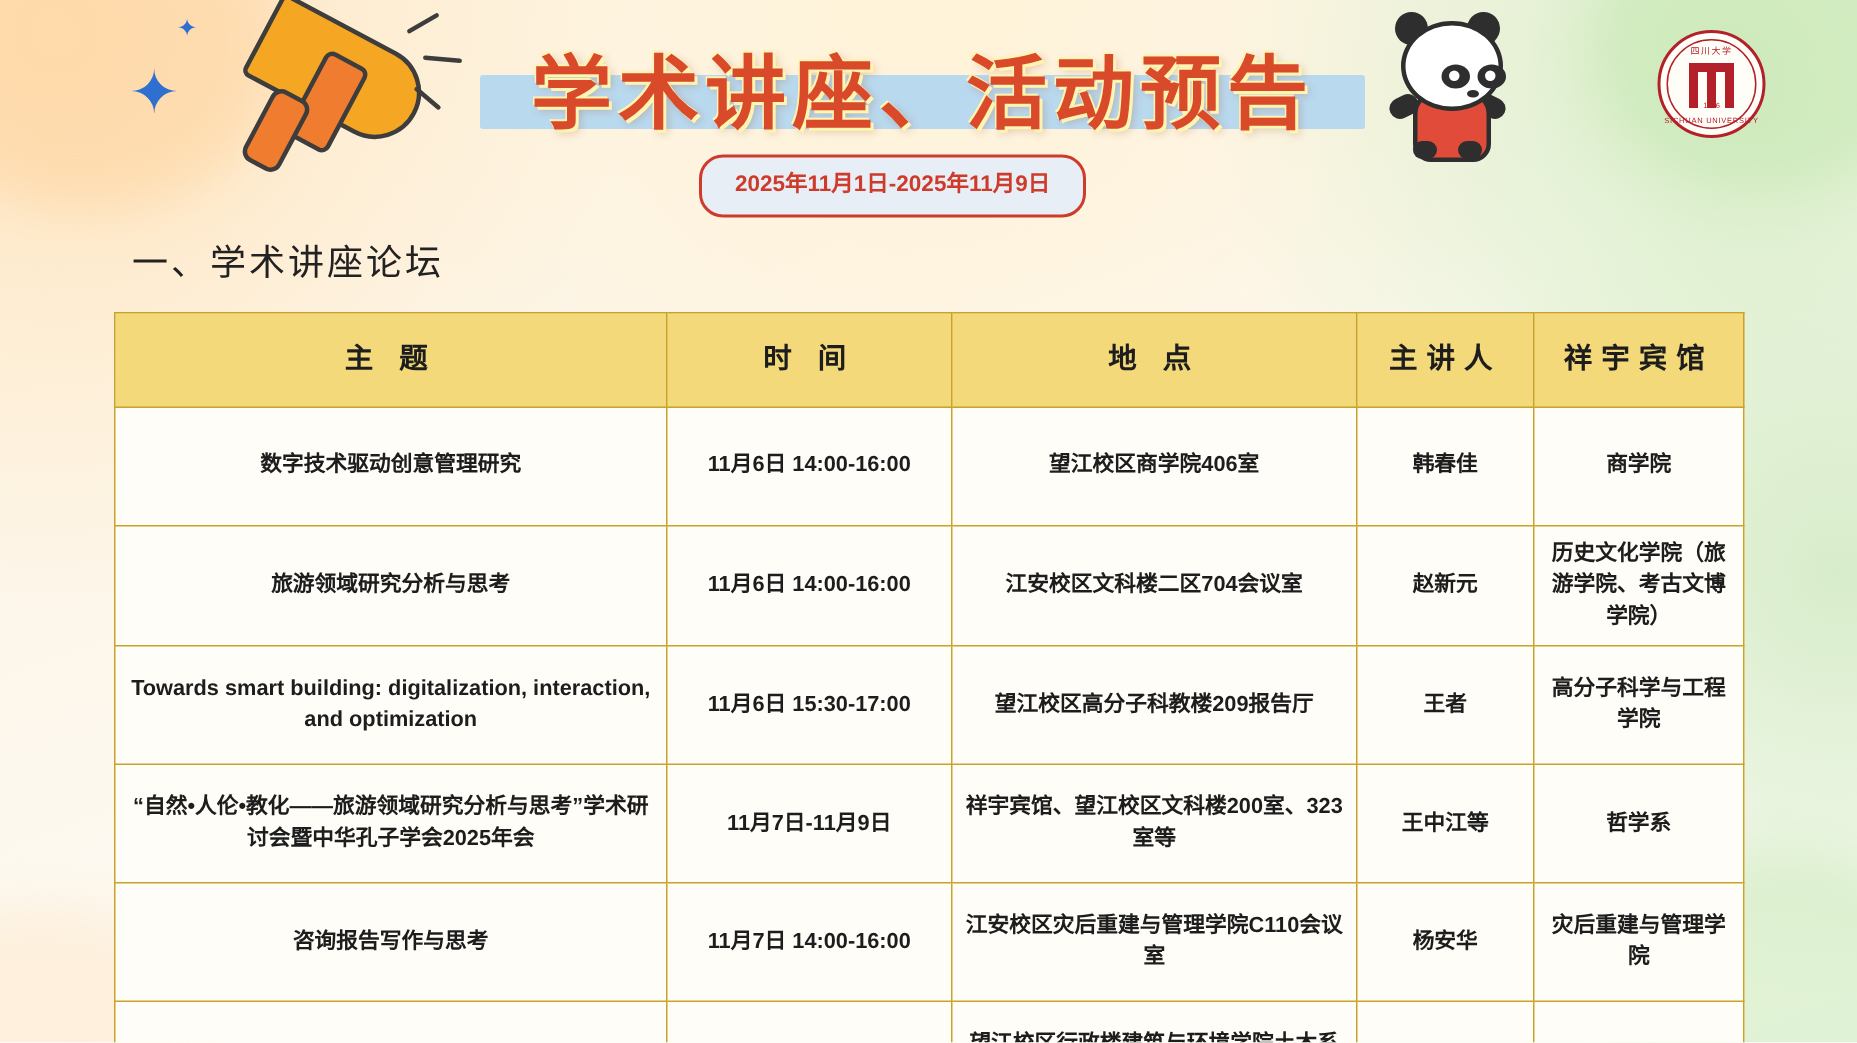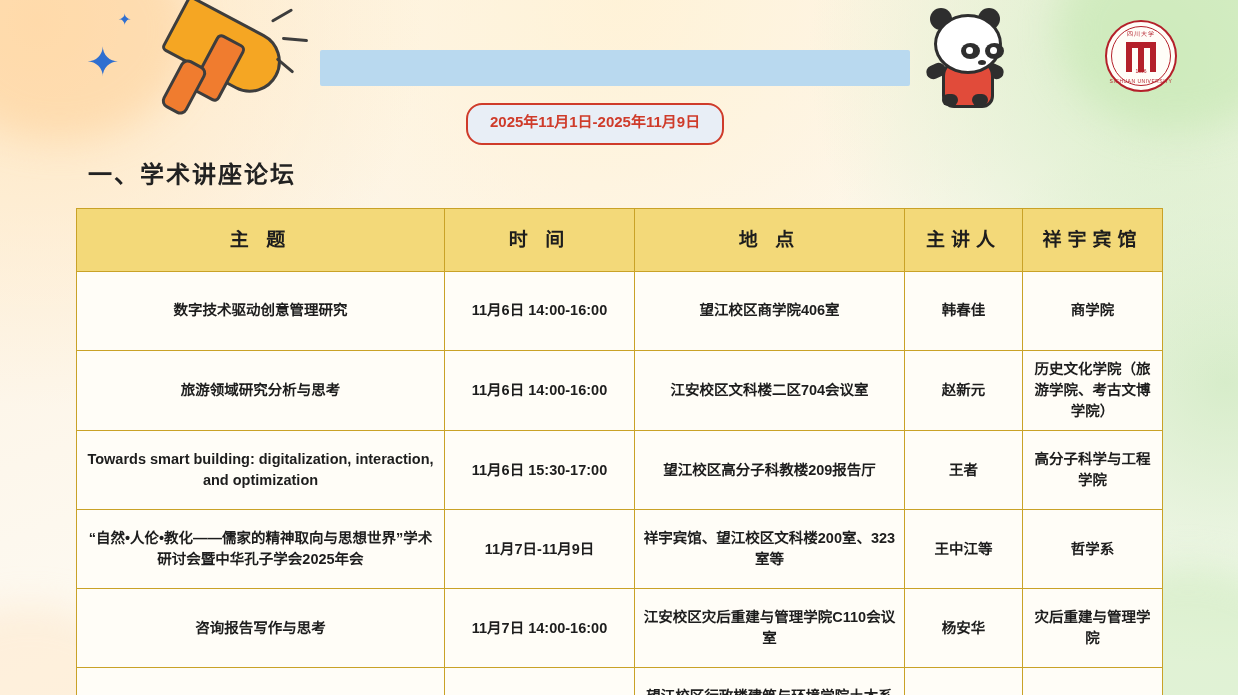--- a/index.html
+++ b/index.html
@@ -275,21 +275,21 @@
     font-size: 5px;
     color: #b4202a;
   }
 
   
   .section-heading {
     position: absolute;
     left: 88px;
     top: 155px;
     font-size: 24px;
-    font-weight: 700;
+    font-weight: 400;
     color: #222;
     letter-spacing: 2px;
   }
 
   
   .table-wrap {
     position: absolute;
     left: 76px;
     top: 208px;
     width: 1086px;
@@ -353,20 +353,21 @@
       <div class="mega-body"></div>
       <div class="mega-band"></div>
       <div class="mega-handle"></div>
       <div class="mega-line ml1"></div>
       <div class="mega-line ml2"></div>
       <div class="mega-line ml3"></div>
     </div>
 
     <div class="title-wrap">
       <div class="title-band"></div>
+      <div class="title-text">学术讲座、活动预告</div>
     </div>
 
     <div class="date-pill">2025年11月1日-2025年11月9日</div>
 
     <div class="panda">
       <div class="panda-ear left"></div>
       <div class="panda-ear right"></div>
       <div class="panda-arm left"></div>
       <div class="panda-arm right"></div>
       <div class="panda-body"></div>
@@ -428,21 +429,21 @@
           <td class="org">历史文化学院（旅游学院、考古文博学院）</td>
         </tr>
         <tr>
           <td class="topic">Towards smart building: digitalization, interaction, and optimization</td>
           <td>11月6日 15:30-17:00</td>
           <td class="place">望江校区高分子科教楼209报告厅</td>
           <td>王者</td>
           <td class="org">高分子科学与工程学院</td>
         </tr>
         <tr>
-          <td class="topic">“自然•人伦•教化——儒家的精神取向与思想世界”学术研讨会暨中华孔子学会2025年会</td>
+          <td class="topic">“自然•人伦•教化——旅游领域研究分析与思考”学术研讨会暨中华孔子学会2025年会</td>
           <td>11月7日-11月9日</td>
           <td class="place">祥宇宾馆、望江校区文科楼200室、323室等</td>
           <td>王中江等</td>
           <td class="org">哲学系</td>
         </tr>
         <tr>
           <td class="topic">咨询报告写作与思考</td>
           <td>11月7日 14:00-16:00</td>
           <td class="place">江安校区灾后重建与管理学院C110会议室</td>
           <td>杨安华</td>

